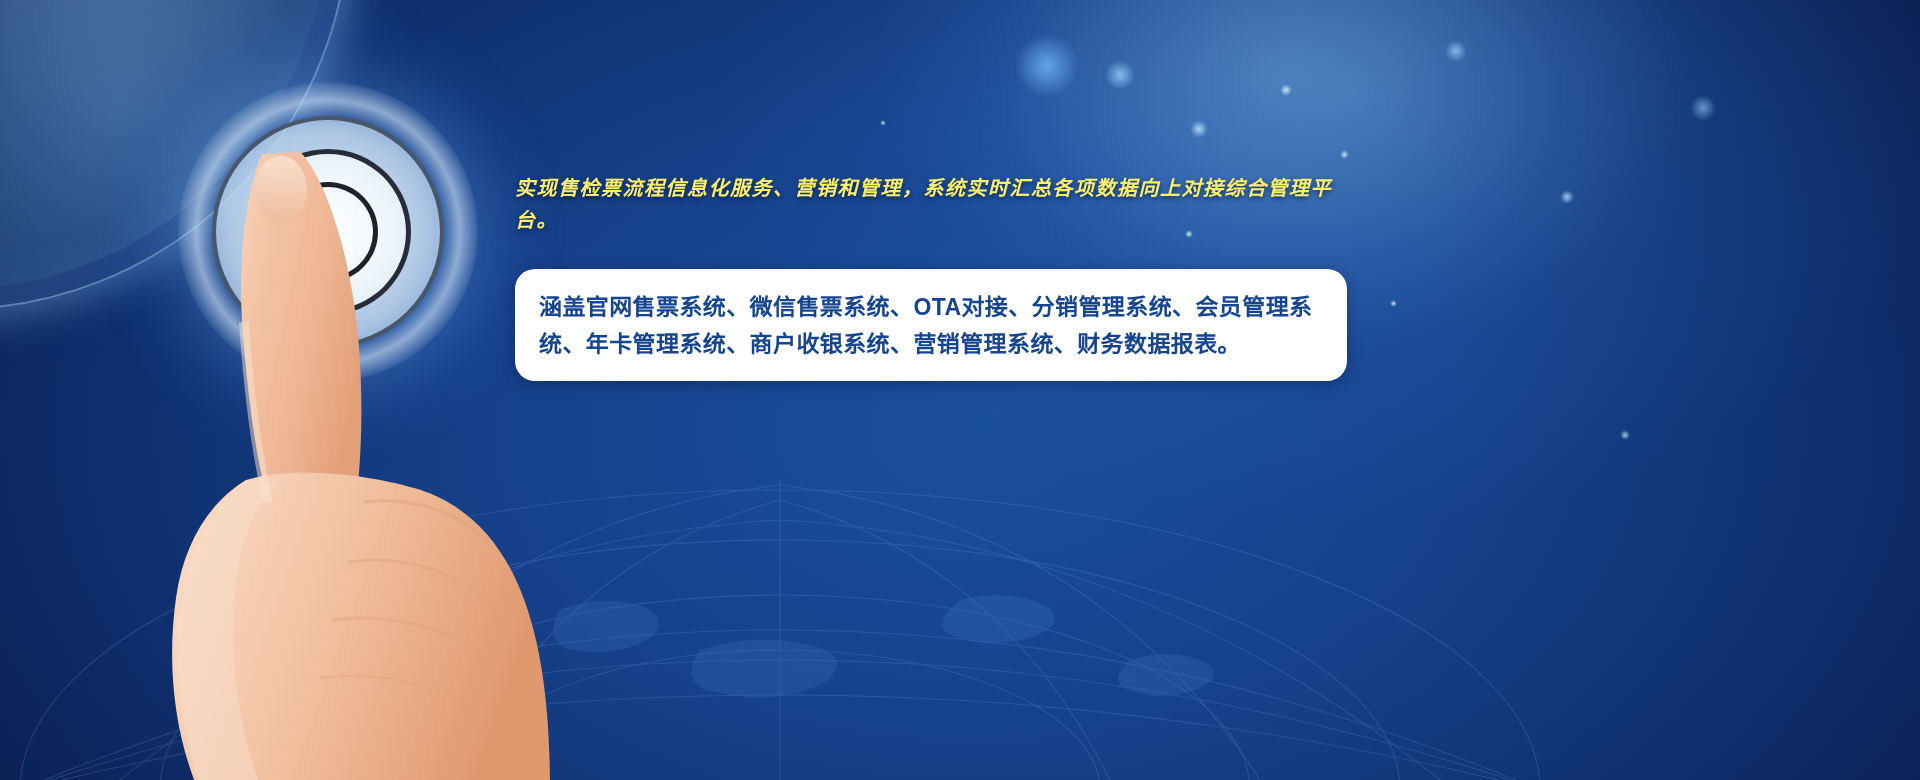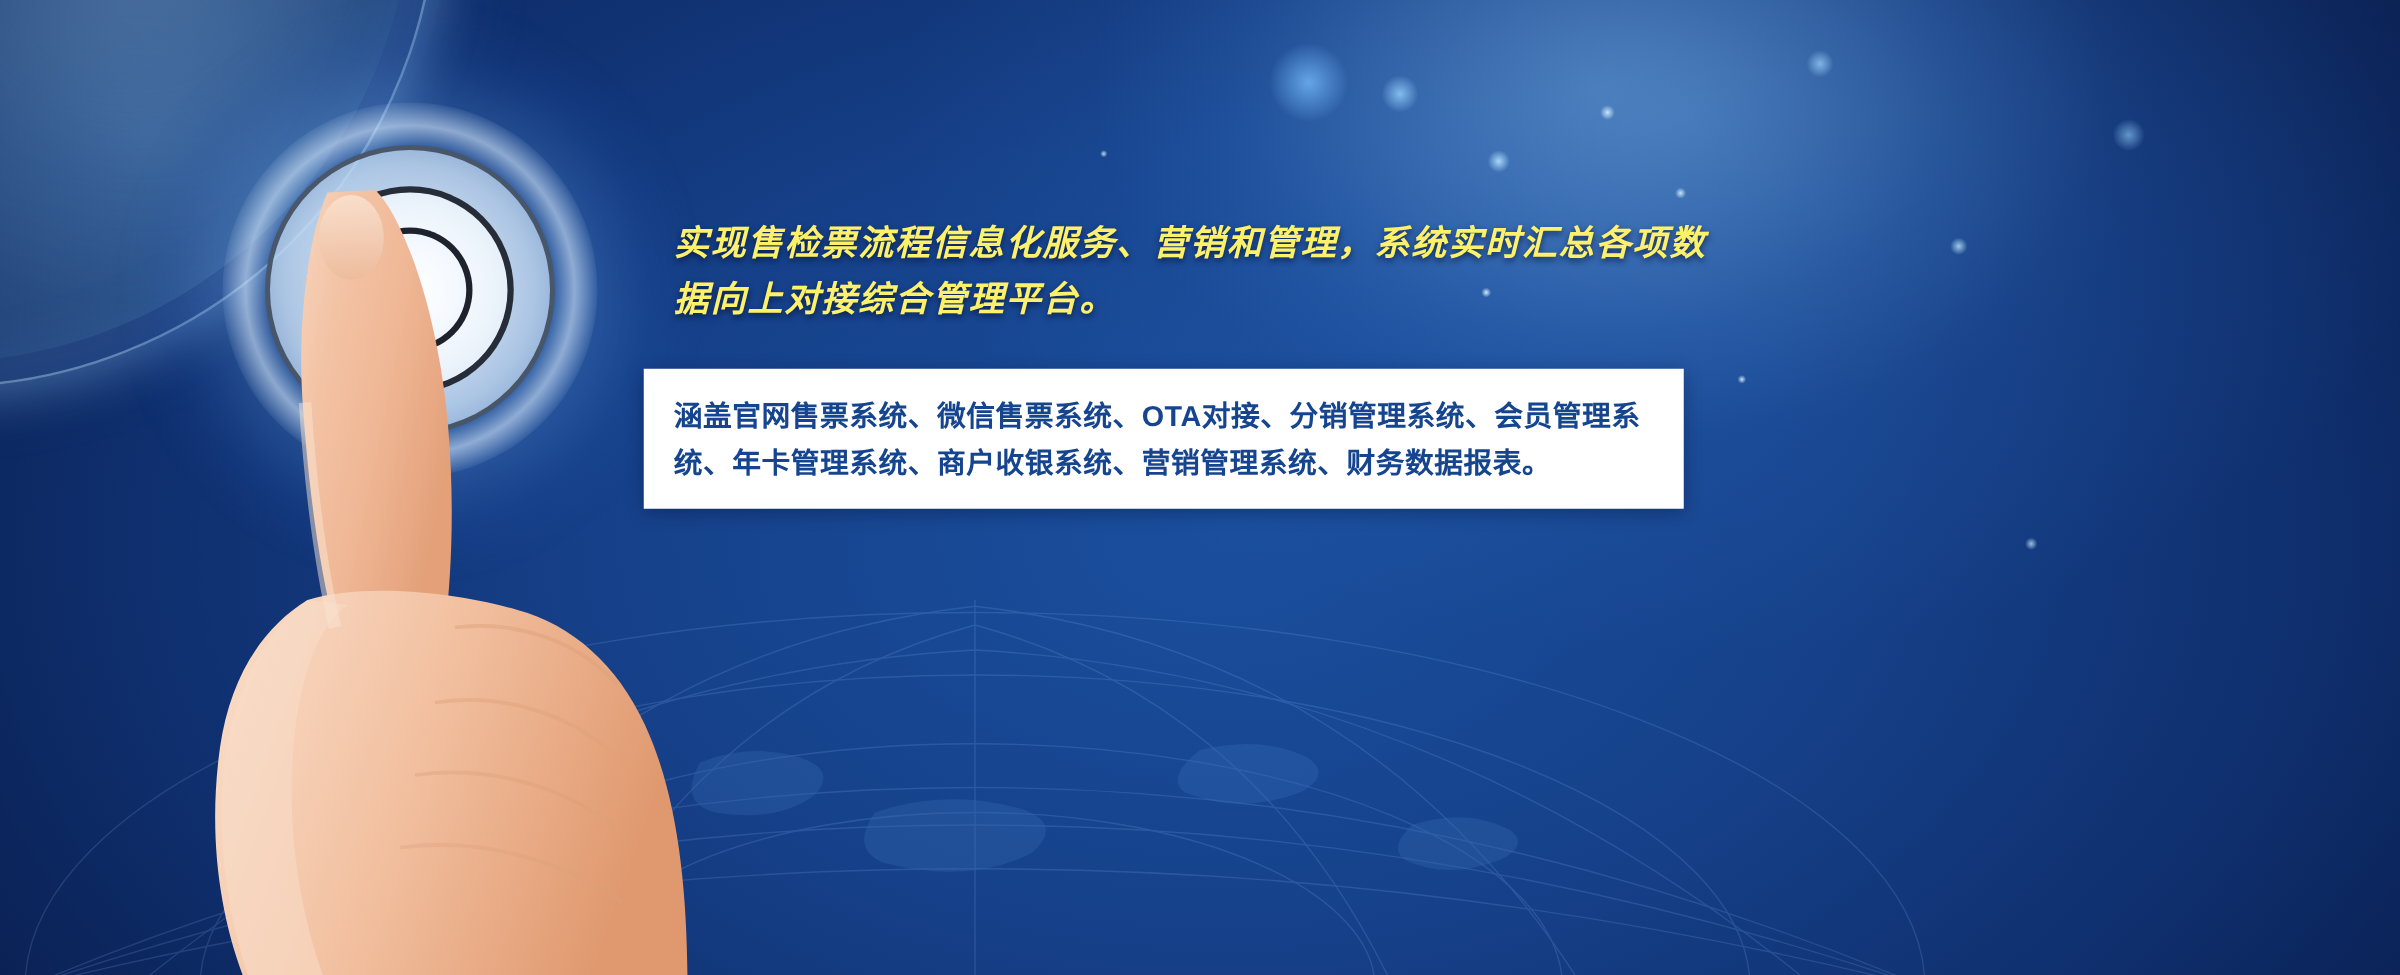--- a/index.html
+++ b/index.html
@@ -76,33 +76,33 @@
     background:linear-gradient(180deg,#ffffff 0%,#ffffff 38%,#e7f0fb 55%,#b9d4ef 80%,#a6c8e8 100%);
     -webkit-background-clip:text; background-clip:text; color:transparent;
     -webkit-text-stroke:2px #c79a2a;
     paint-order:stroke fill;
     filter:drop-shadow(3px 4px 0 rgba(140,95,10,.55)) drop-shadow(0 5px 12px rgba(0,0,0,.45));
   }
 
   .subtitle {
     margin-top:40px;
     font-family:"DejaVu Serif","Liberation Serif",serif;
-    font-size:28px; line-height:1.62; color:#fdf06a;
+    font-size:20px; line-height:1.62; color:#fdf06a;
     letter-spacing:1.5px; font-style:italic; font-weight:600;
     text-shadow:0 2px 5px rgba(0,10,40,.65);
     width:845px;
-    margin-left:24px;
   }
 
   .infobox {
     margin-top:32px;
     width:832px; min-height:98px;
     background:#ffffff;
     padding:20px 24px 18px 24px;
     box-shadow:0 3px 14px rgba(0,10,40,.35);
+    border-radius:20px;
   }
   .infobox p {
     font-family:"Liberation Sans","DejaVu Sans",sans-serif;
     font-size:23px; line-height:1.62; color:#16458f;
     letter-spacing:.4px; font-weight:600;
   }
 </style>
 </head>
 <body>
 

